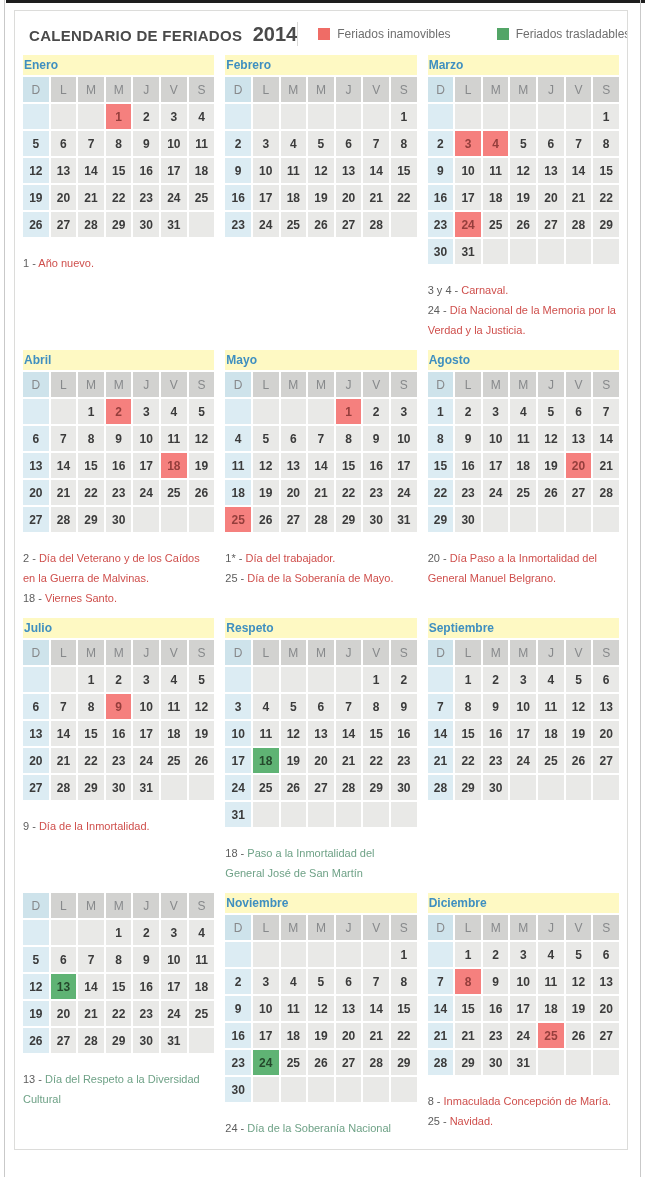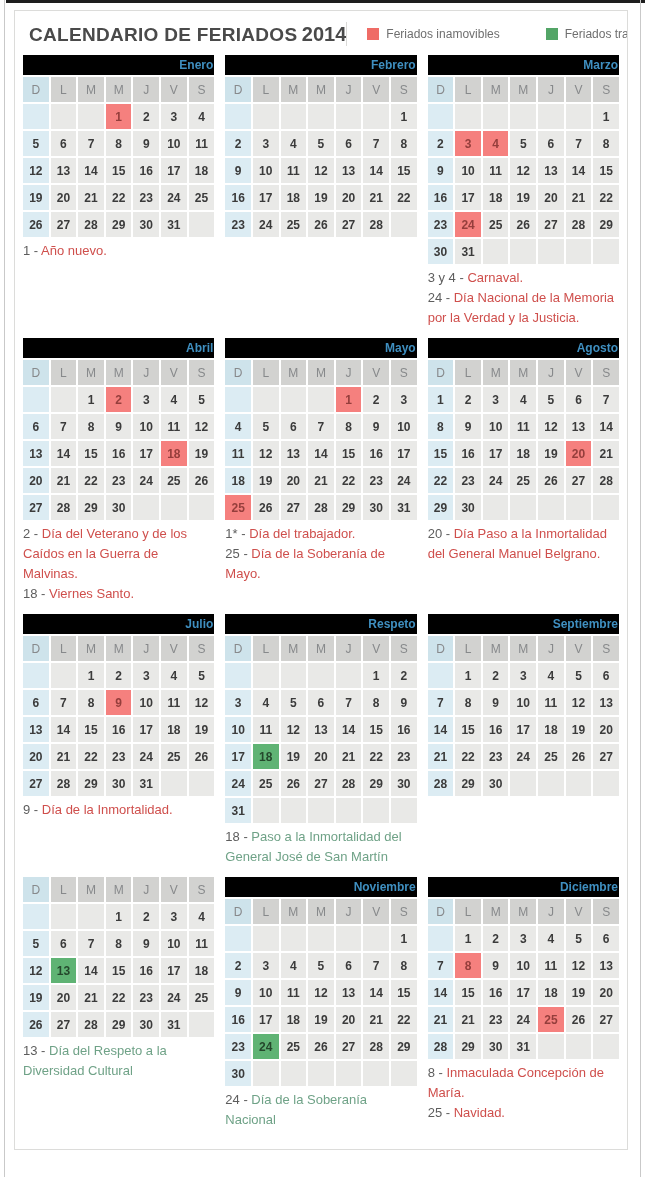--- a/index.html
+++ b/index.html
@@ -20,48 +20,48 @@
     position: absolute; left: 14px; top: 10px;
     width: 614px; height: 1140px;
     border: 1px solid #dcdcda;
     background: #ffffff;
     padding: 4px 6px 0 6px;
     overflow: hidden;
   }
 
   .cal-header { display: flex; align-items: center; padding: 7px 6px 7px 8px; }
   .title-wrap { flex: 1; white-space: nowrap; }
-  .page-title { font-size: 19px; font-weight: bold; color: #4a4a4a; letter-spacing: 0.3px; }
-  .page-year { font-size: 20px; font-weight: bold; color: #4a4a4a; margin-left: 0; }
+  .page-title { font-size: 15px; font-weight: bold; color: #4a4a4a; letter-spacing: 0.3px; }
+  .page-year { font-size: 20px; font-weight: bold; color: #4a4a4a; margin-left: 6px; }
   .legend { display: flex; align-items: center; gap: 46px; border-left: 1px solid #d9d9d7; padding: 5px 6px 5px 20px; }
   .legend-item { display: flex; align-items: center; gap: 7px; font-size: 12px; color: #6f6f6f; white-space: nowrap; }
   .legend-swatch { width: 12px; height: 12px; display: inline-block; flex: 0 0 auto; }
 
   .months-grid { display: grid; grid-template-columns: repeat(3, 1fr); column-gap: 7px; align-items: start; }
   .month-block { padding-bottom: 6px; }
 
   .month-table { width: 100%; border-collapse: separate; border-spacing: 2px; table-layout: fixed; }
   .month-title {
-    background: #000000; color: #3f8fc0;
-    font-weight: bold; font-size: 12px; text-align: right; height: 20px;
+    background: #fef9c3; color: #3f8fc0;
+    font-weight: bold; font-size: 12px; text-align: left; height: 20px;
   }
   .day-header {
     background: #d2d2d0; color: #87898b;
     font-size: 12px; text-align: center; height: 25px;
   }
   .day-header.sunday-header { background: #cee3eb; }
   .day-cell {
     background: #e9e9e7; color: #3b3b3b;
     font-size: 12px; font-weight: bold; text-align: center; height: 25px;
   }
   .day-cell.sunday { background: #dcecf3; }
   .day-cell.holiday-red { background: #f5807e; color: #953e3c; }
   .day-cell.holiday-green { background: #5fb374; color: #25482c; }
 
-  .notes { margin: 2px 2px 2px 2px; font-size: 13px; line-height: 20px; }
+  .notes { margin: 14px 2px 2px 2px; font-size: 11px; line-height: 20px; }
   .note-label { color: #5d5d5d; }
   .note-red { color: #cf4f4c; }
   .note-green { color: #6fa287; text-align: center; }
 </style>
 </head>
 <body>
 
 <div class="top-bar"></div>
 <div class="page-edge left"></div>
 <div class="page-edge right"></div>

